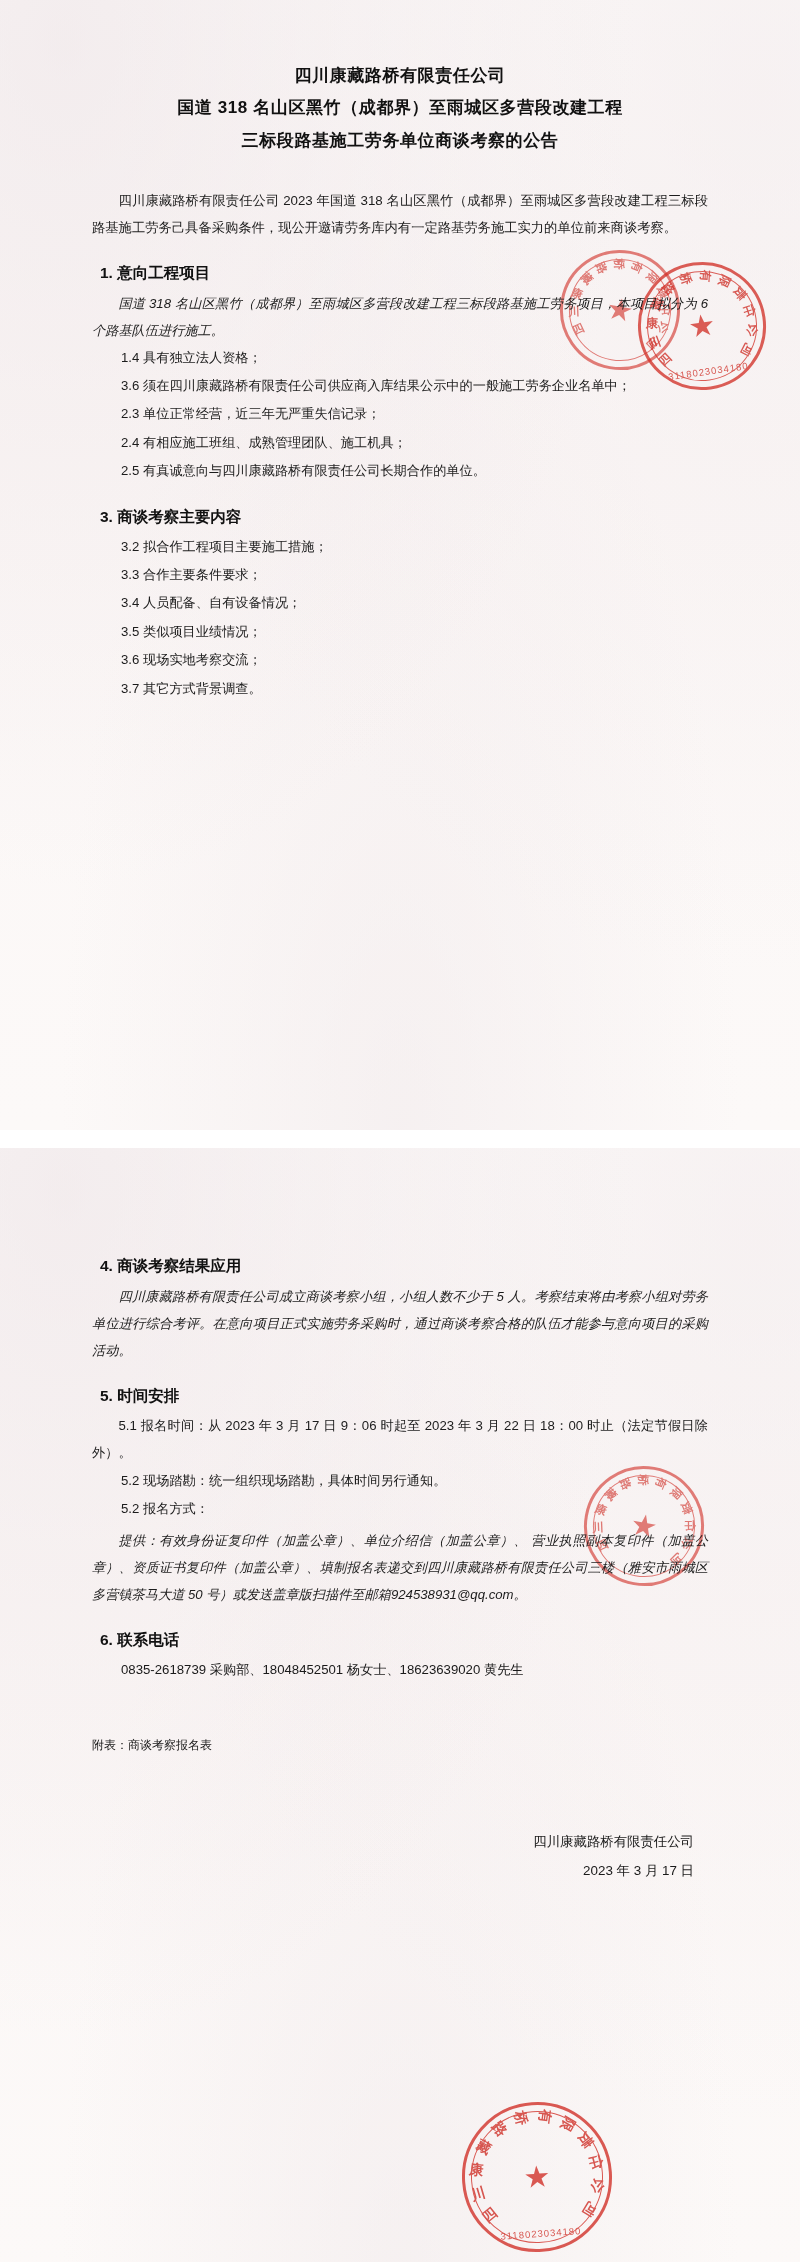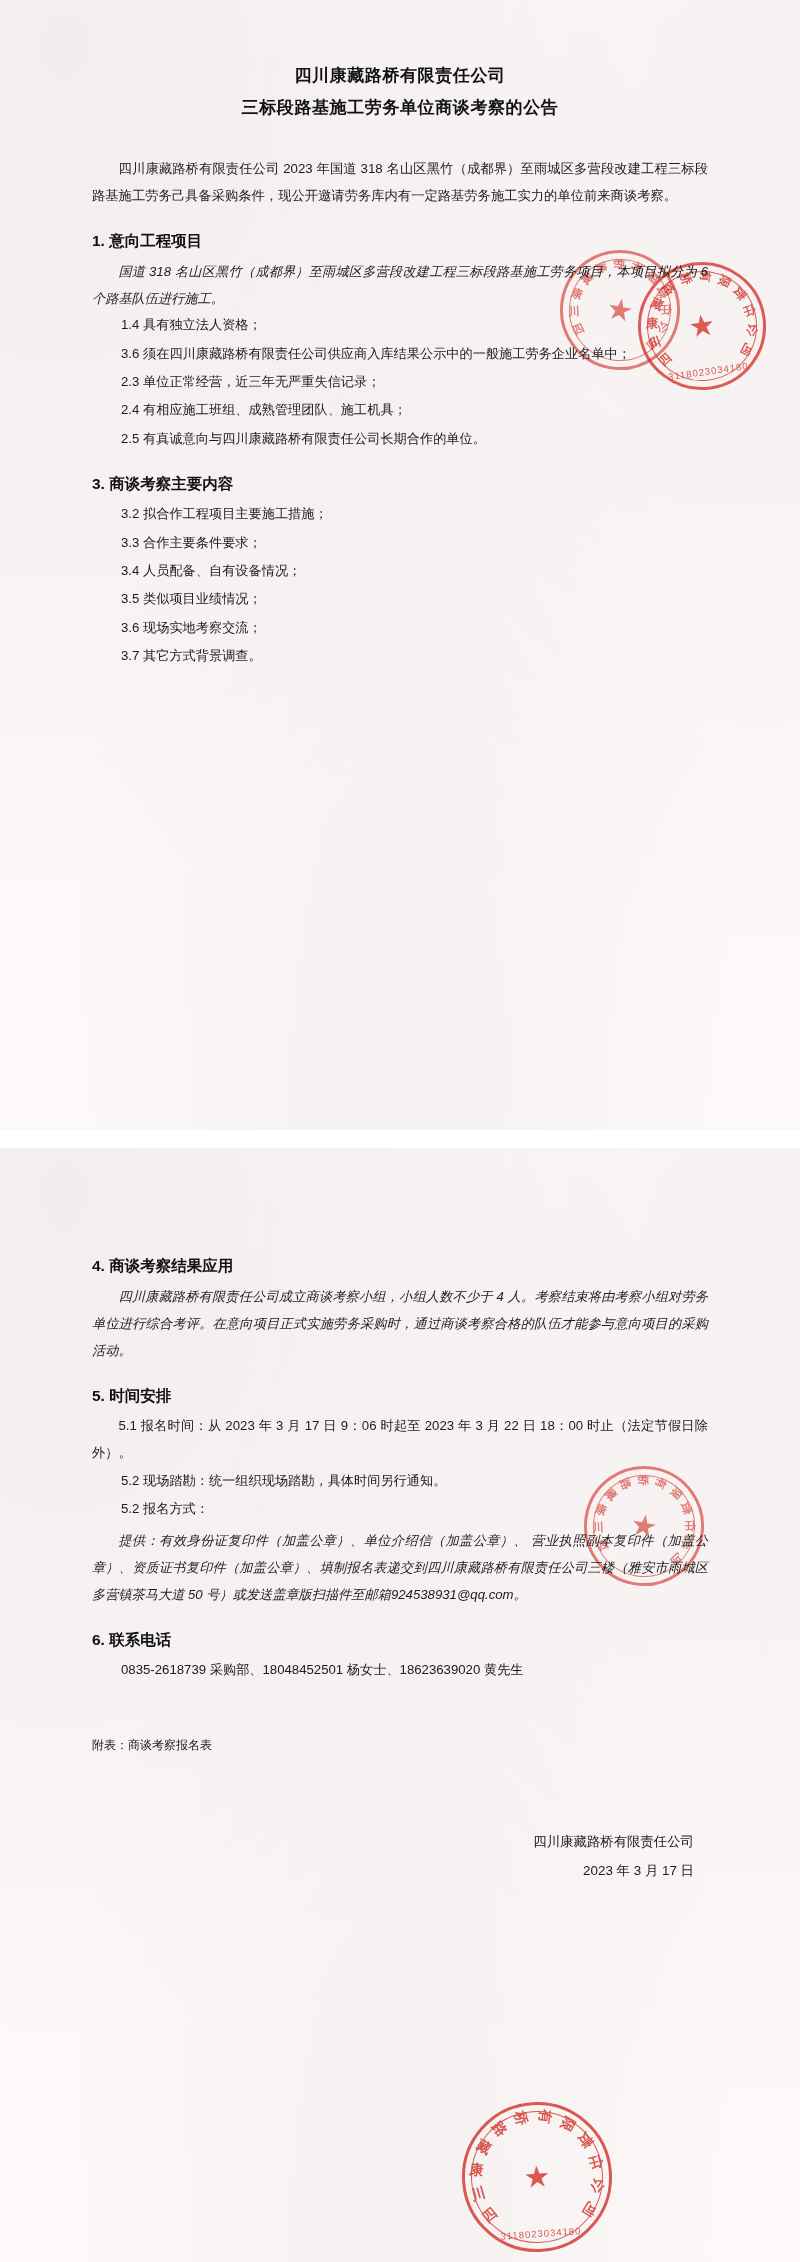--- a/index.html
+++ b/index.html
@@ -66,21 +66,21 @@
     text-indent: 2em;
     color: #1c1c1c;
     margin: 0;
   }
   .intro {
     margin-top: 30px;
   }
   .section-head {
     font-size: 15.5px;
     font-weight: bold;
-    margin: 22px 0 6px 0;
+    margin: 22px 0 6px 8px;
     color: #111;
   }
   .sub {
     font-size: 13.2px;
     line-height: 2.0;
     margin: 0 0 2px 0;
     padding-left: 2.2em;
     color: #1c1c1c;
   }
   .sub.indent-para {
@@ -230,20 +230,21 @@
           <span style="font-size: 11.4px; transform: rotate(125deg) translate(0px, -46px) rotate(90deg) translate(-50%, -50%);">司</span>
         </div>
         <div class="ring"></div>
       <div class="ring-inner"></div>
       <div class="star">★</div>
     </div>
 
     <div class="content">
       <div class="doc-title">
         <div class="line-1">四川康藏路桥有限责任公司</div>
+        <div class="line-2">国道 318 名山区黑竹（成都界）至雨城区多营段改建工程</div>
         <div class="line-3">三标段路基施工劳务单位商谈考察的公告</div>
       </div>
 
       <p class="para intro">四川康藏路桥有限责任公司 2023 年国道 318 名山区黑竹（成都界）至雨城区多营段改建工程三标段路基施工劳务己具备采购条件，现公开邀请劳务库内有一定路基劳务施工实力的单位前来商谈考察。</p>
 
       <div class="section-head">1. 意向工程项目</div>
       <p class="block-para">国道 318 名山区黑竹（成都界）至雨城区多营段改建工程三标段路基施工劳务项目，本项目拟分为 6 个路基队伍进行施工。</p>
 
       <p class="sub">1.4 具有独立法人资格；</p>
       <p class="sub">3.6 须在四川康藏路桥有限责任公司供应商入库结果公示中的一般施工劳务企业名单中；</p>
@@ -301,21 +302,21 @@
         </div>
         <div class="ring"></div>
       <div class="ring-inner"></div>
       <div class="star">★</div>
       <div class="bottom-text">3118023034180</div>
     </div>
 
     <div class="content">
 
       <div class="section-head">4. 商谈考察结果应用</div>
-      <p class="block-para">四川康藏路桥有限责任公司成立商谈考察小组，小组人数不少于 4 人。考察结束将由考察小组对劳务单位进行综合考评。在意向项目正式实施劳务采购时，通过商谈考察合格的队伍才能参与意向项目的采购活动。</p>
+      <p class="block-para">四川康藏路桥有限责任公司成立商谈考察小组，小组人数不少于 5 人。考察结束将由考察小组对劳务单位进行综合考评。在意向项目正式实施劳务采购时，通过商谈考察合格的队伍才能参与意向项目的采购活动。</p>
 
       <div class="section-head">5. 时间安排</div>
       <p class="sub indent-para">5.1 报名时间：从 2023 年 3 月 17 日 9：06 时起至 2023 年 3 月 22 日 18：00 时止（法定节假日除外）。</p>
       <p class="sub">5.2 现场踏勘：统一组织现场踏勘，具体时间另行通知。</p>
       <p class="sub">5.2 报名方式：</p>
       <p class="block-para">提供：有效身份证复印件（加盖公章）、单位介绍信（加盖公章）、 营业执照副本复印件（加盖公章）、资质证书复印件（加盖公章）、填制报名表递交到四川康藏路桥有限责任公司三楼（雅安市雨城区多营镇茶马大道 50 号）或发送盖章版扫描件至邮箱924538931@qq.com。</p>
 
       <div class="section-head">6. 联系电话</div>
       <p class="contact-line">0835-2618739 采购部、18048452501 杨女士、18623639020 黄先生</p>
 

